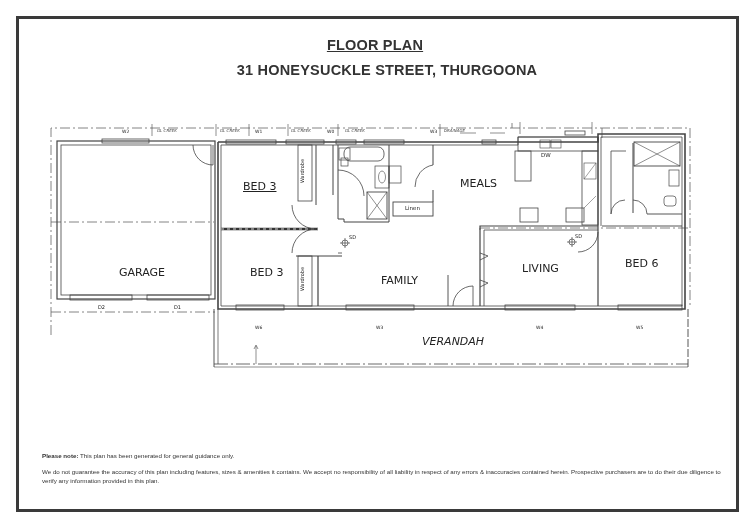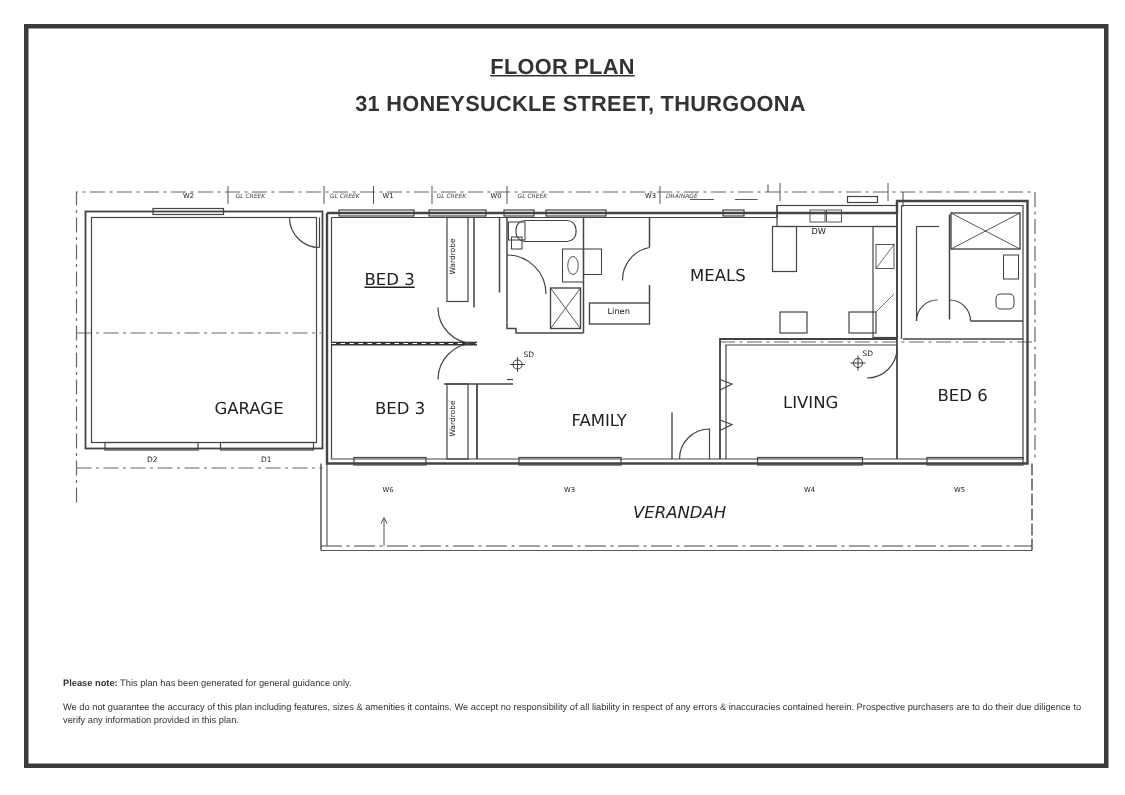--- a/index.html
+++ b/index.html
@@ -182,21 +182,21 @@
     </g>
     <g stroke-width="0.7">
       <circle cx="572" cy="242" r="3"></circle>
       <line x1="567" y1="242" x2="577" y2="242"></line>
       <line x1="572" y1="237" x2="572" y2="247"></line>
     </g>
   </g>
 </svg>
 
 <div style="position:absolute;left:0;top:0;width:750px;height:530px;pointer-events:none;font-family:'DejaVu Sans',sans-serif;color:#222;">
-  <span style="position:absolute;left:119px;top:266px;font-size:11px;margin-left:24px;">GARAGE</span>
+  <span style="position:absolute;left:119px;top:266px;font-size:11px;">GARAGE</span>
   <span style="position:absolute;left:243px;top:180px;font-size:11px;text-decoration:underline;">BED 3</span>
   <span style="position:absolute;left:250px;top:266px;font-size:11px;">BED 3</span>
   <span style="position:absolute;left:367px;top:274px;font-size:11px;margin-left:14px;">FAMILY</span>
   <span style="position:absolute;left:460px;top:177px;font-size:11px;text-align:right;">MEALS</span>
   <span style="position:absolute;left:522px;top:262px;font-size:11px;">LIVING</span>
   <span style="position:absolute;left:625px;top:257px;font-size:11px;">BED 6</span>
   <span style="position:absolute;left:422px;top:335px;font-size:11px;font-style:italic;">VERANDAH</span>
 
   <span style="position:absolute;left:290px;top:168px;font-size:5px;transform:rotate(-90deg);transform-origin:center;">Wardrobe</span>
   <span style="position:absolute;left:290px;top:276px;font-size:5px;transform:rotate(-90deg);transform-origin:center;">Wardrobe</span>

